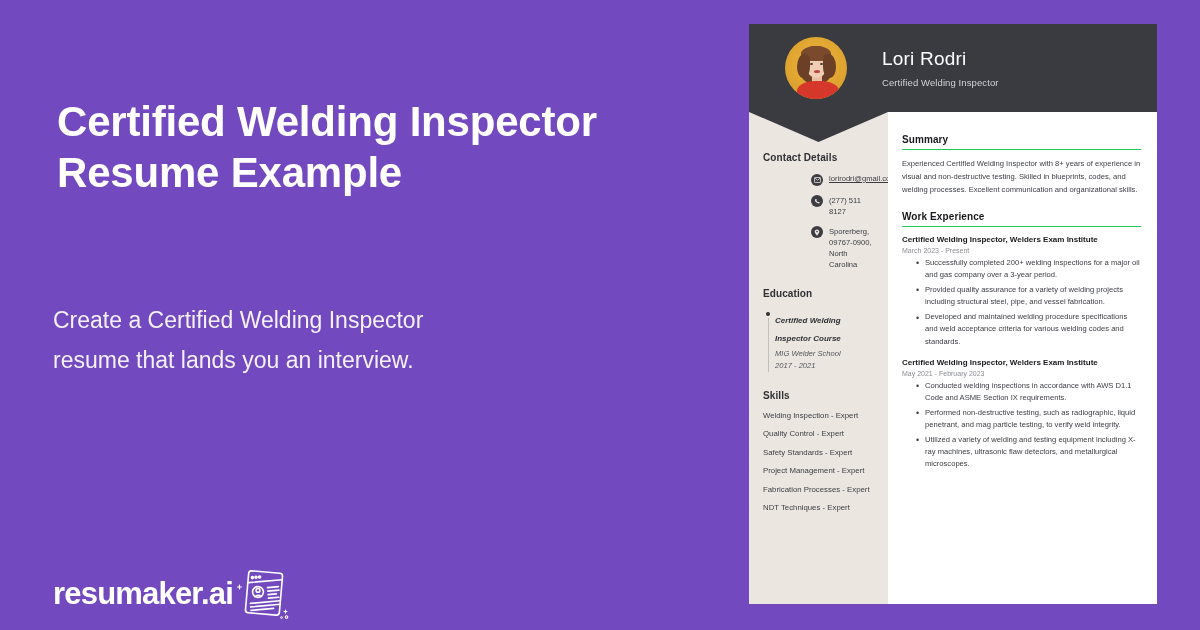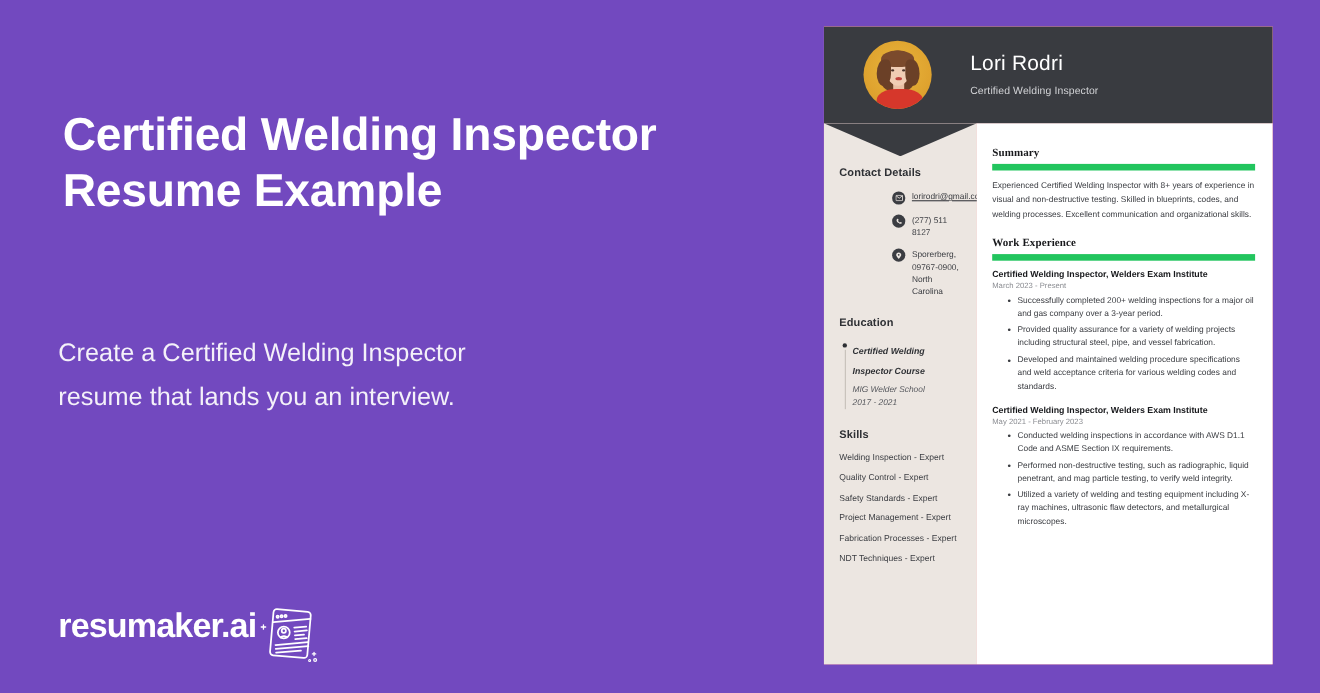--- a/index.html
+++ b/index.html
@@ -25,32 +25,32 @@
   .promo-sub {
     position: absolute; left: 53px; top: 300px;
     width: 400px;
     color: #f4f1f9;
     font-size: 23px;
     font-weight: normal;
     line-height: 1.76;
   }
 
   
-  .logo { position: absolute; left: 53px; top: 551px; display: flex; align-items: flex-start; }
+  .logo { position: absolute; left: 53px; top: 568px; display: flex; align-items: center; }
   .logo-text {
     color: #ffffff; font-size: 31px; font-weight: bold; letter-spacing: -0.8px;
   }
   .logo-mark { position: relative; width: 56px; height: 52px; margin-left: 2px; }
   .logo-mark svg { position: absolute; left: 0; top: 0; }
 
   
   .resume {
     position: absolute; left: 749px; top: 24px;
     width: 408px; height: 580px;
-    background: #fca5a5;
+    background: #1d4ed8;
     overflow: hidden;
   }
   .resume-header {
     position: relative;
     height: 88px;
     background: #393b40;
     display: flex;
     align-items: center;
     padding-left: 36px;
   }
@@ -149,21 +149,21 @@
   .edu-title { font-size: 8px; color: #2e3034; font-weight: bold; line-height: 1.42; }
   .edu-school { font-size: 7.6px; color: #55575c; margin-top: 4px; line-height: 1.4; }
   .edu-date { font-size: 7.6px; color: #55575c; margin-top: 2px; line-height: 1.4; }
 
   .skill { font-size: 7.8px; color: #3b3d42; margin-bottom: 9.5px; }
 
   
   .sec { margin-bottom: 15px; }
   .sec-title {
     font-size: 10px; color: #18191c; font-weight: bold; letter-spacing: 0.1px;
-    padding-bottom: 4px; border-bottom: 6px solid #22c55e; margin-bottom: 7px; font-family: Liberation Serif, serif;
+    padding-bottom: 4px; border-bottom: 1px solid #22c55e; margin-bottom: 7px;
   }
   .sec-para { font-size: 7.6px; color: #3b3d42; line-height: 1.72; }
 
   .job { margin-bottom: 9px; }
   .job-title { font-size: 8px; color: #18191c; font-weight: bold; line-height: 1.4; }
   .job-date { font-size: 7px; color: #8b8d92; margin-top: 1.5px; margin-bottom: 3px; }
   .job ul { list-style: none; padding-left: 14px; }
   .job li {
     font-size: 7.6px; color: #3b3d42; line-height: 1.62; position: relative;
     margin-bottom: 2.5px; padding-left: 9px;

